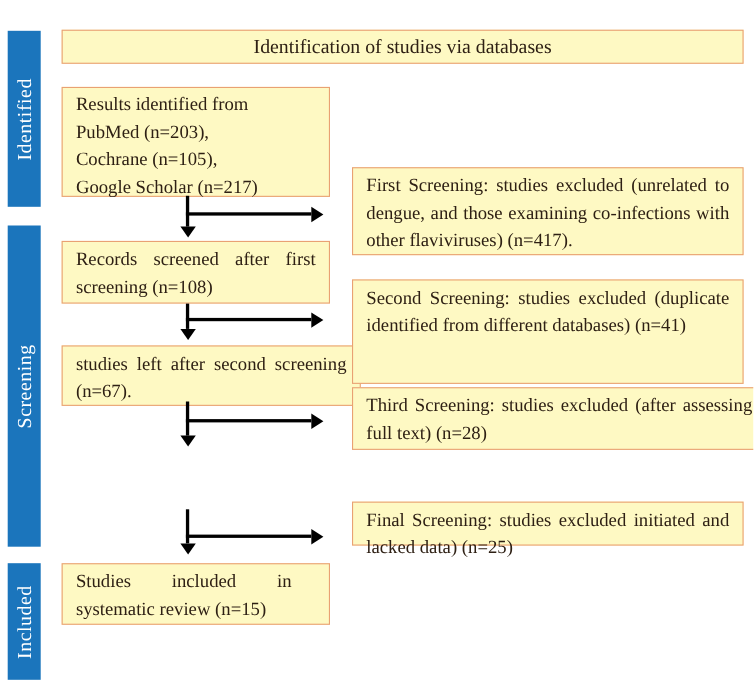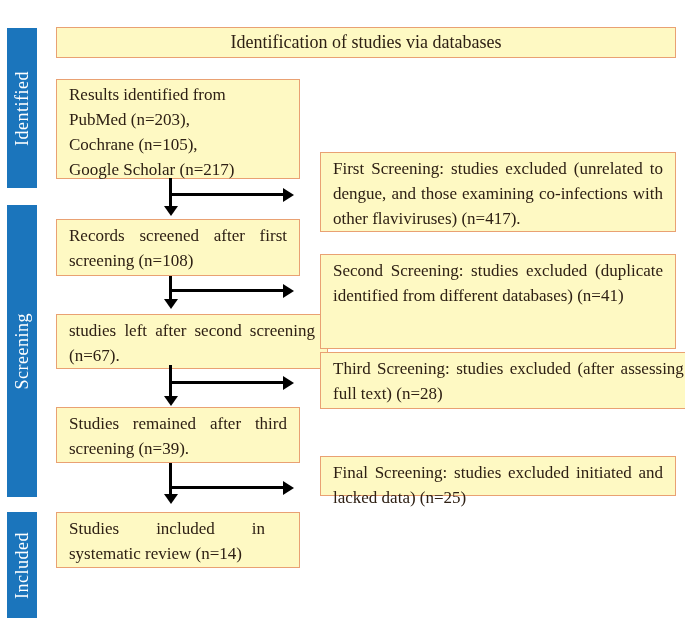--- a/index.html
+++ b/index.html
@@ -89,23 +89,22 @@
 
   <div class="pbox left-box prewrap" style="left:56px;top:79px;width:244px;height:100px;padding-top:2px;">Results identified from
 PubMed (n=203),
 Cochrane (n=105),
 Google Scholar (n=217)</div>
 
   <div class="pbox left-box" style="left:56px;top:219px;width:244px;height:57px;">Records screened after first screening (n=108)</div>
 
   <div class="pbox left-box" style="left:56px;top:294px;width:272px;height:55px;margin-top:20px;">studies left after second screening (n=67).</div>
 
-  <div class="pbox left-box" style="left:56px;top:407px;width:244px;height:56px;">Studies remained after third screening (n=39).</div>
 
-  <div class="pbox left-box" style="left:56px;top:512px;width:244px;height:56px;padding-right:34px;">Studies included in systematic review (n=14)</div>
+  <div class="pbox left-box" style="left:56px;top:512px;width:244px;height:56px;padding-right:34px;">Studies included in systematic review (n=15)</div>
 
   <div class="pbox right-box" style="left:320px;top:152px;width:356px;height:80px;">First Screening: studies excluded (unrelated to dengue, and those examining co-infections with other flaviviruses) (n=417).</div>
 
   <div class="pbox right-box" style="left:320px;top:254px;width:356px;height:95px;">Second Screening: studies excluded (duplicate identified from different databases) (n=41)</div>
 
   <div class="pbox right-box" style="left:320px;top:352px;width:404px;height:57px;">Third Screening: studies excluded (after assessing the full text) (n=28)</div>
 
   <div class="pbox right-box" style="left:320px;top:456px;width:356px;height:40px;">Final Screening: studies excluded initiated and lacked data) (n=25)</div>
 
   <div>

